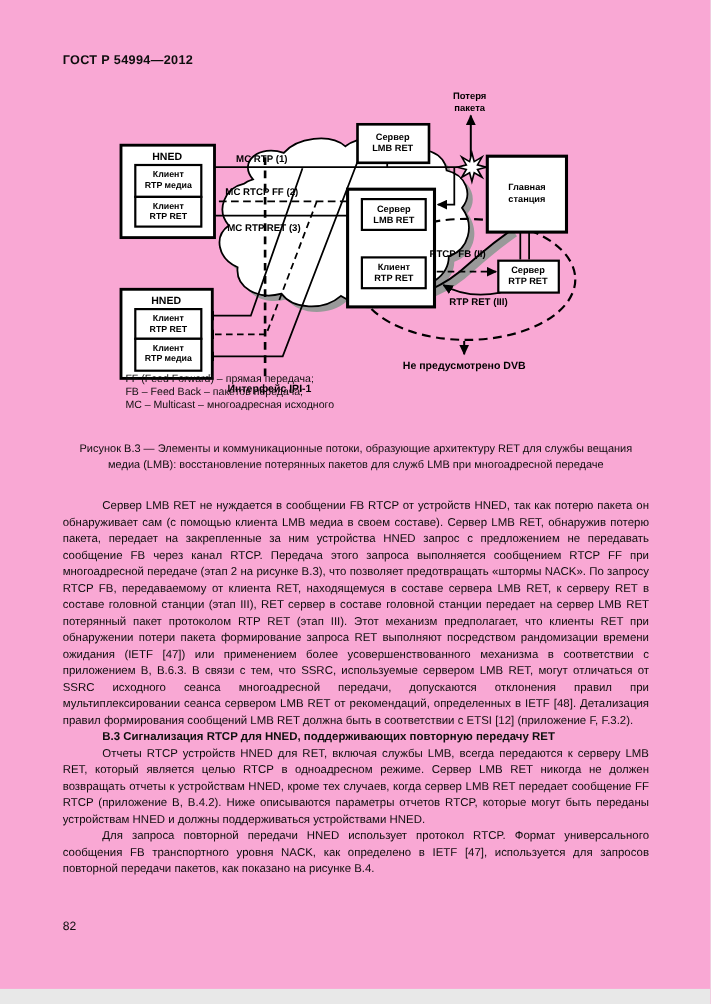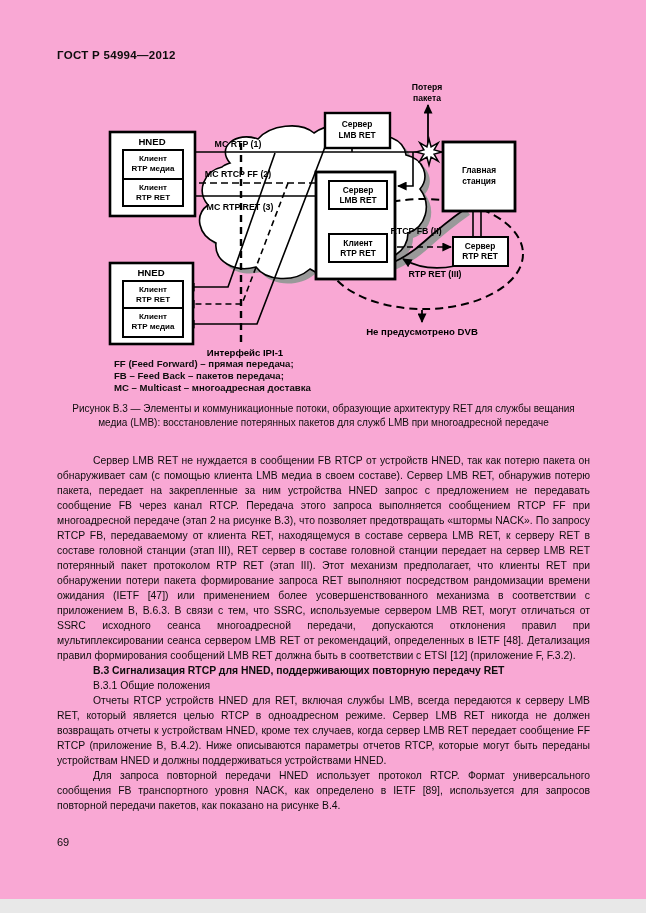--- a/index.html
+++ b/index.html
@@ -7,21 +7,21 @@
         font-family:"Liberation Sans",sans-serif;color:#0d0d0d;overflow:hidden;}
   .doc-header{position:absolute;left:57px;top:49px;font-size:11.5px;font-weight:700;letter-spacing:.3px;}
   .diagram{position:absolute;left:80px;top:73px;width:460px;height:330px;}
   svg text{font-family:"Liberation Sans",sans-serif;font-weight:700;fill:#000;}
   .bt{font-size:8px;}      
   .bt2{font-size:8.4px;}   
   .ht{font-size:9.6px;}    
   .fl{font-size:8.8px;}    
   .big{font-size:9.6px;}   
   .loss{font-size:8.6px;}
-  .legend{position:absolute;left:114px;top:358px;font-size:9.6px;font-weight:700;line-height:12.2px;}
+  .legend{position:absolute;left:114px;top:339px;font-size:9.6px;font-weight:400;line-height:12.2px;}
   .caption{position:absolute;left:57px;top:402px;width:533px;text-align:center;
            font-size:10px;line-height:13.6px;}
   .body-text{position:absolute;left:57px;top:453px;width:533px;font-size:10.4px;
              line-height:15px;text-align:justify;}
   .body-text p{margin:0;text-indent:36px;}
   .body-text .hd{font-weight:700;}
   .page-number{position:absolute;left:57px;top:836px;font-size:11px;}
 </style>
 </head>
 <body>
@@ -136,28 +136,27 @@
     <text class="fl" x="336" y="161" text-anchor="middle">RTCP FB (II)</text>
     <text class="fl" x="355" y="204" text-anchor="middle">RTP RET (III)</text>
     <text class="big" x="165" y="283" text-anchor="middle">Интерфейс IPI-1</text>
     <text class="big" x="342" y="262" text-anchor="middle">Не предусмотрено DVB</text>
   </svg>
   </div>
 
   <div class="legend">
     <div>FF (Feed Forward) – прямая передача;</div>
     <div>FB – Feed Back – пакетов передача;</div>
-    <div>MC – Multicast – многоадресная доставка</div>
+    <div>MC – Multicast – многоадресная исходного</div>
   </div>
 
   <div class="caption">Рисунок В.3 — Элементы и коммуникационные потоки, образующие архитектуру RET для службы вещания медиа (LMB): восстановление потерянных пакетов для служб LMB при многоадресной передаче</div>
 
   <div class="body-text">
     <p>Сервер LMB RET не нуждается в сообщении FB RTCP от устройств HNED, так как потерю пакета он обнаруживает сам (с помощью клиента LMB медиа в своем составе). Сервер LMB RET, обнаружив потерю пакета, передает на закрепленные за ним устройства HNED запрос с предложением не передавать сообщение FB через канал RTCP. Передача этого запроса выполняется сообщением RTCP FF при многоадресной передаче (этап 2 на рисунке В.3), что позволяет предотвращать «штормы NACK». По запросу RTCP FB, передаваемому от клиента RET, находящемуся в составе сервера LMB RET, к серверу RET в составе головной станции (этап III), RET сервер в составе головной станции передает на сервер LMB RET потерянный пакет протоколом RTP RET (этап III). Этот механизм предполагает, что клиенты RET при обнаружении потери пакета формирование запроса RET выполняют посредством рандомизации времени ожидания (IETF [47]) или применением более усовершенствованного механизма в соответствии с приложением В, В.6.3. В связи с тем, что SSRC, используемые сервером LMB RET, могут отличаться от SSRC исходного сеанса многоадресной передачи, допускаются отклонения правил при мультиплексировании сеанса сервером LMB RET от рекомендаций, определенных в IETF [48]. Детализация правил формирования сообщений LMB RET должна быть в соответствии с ETSI [12] (приложение F, F.3.2).</p>
     <p class="hd">В.3 Сигнализация RTCP для HNED, поддерживающих повторную передачу RET</p>
-    <p>В.3.1 Общие положения</p>
     <p>Отчеты RTCP устройств HNED для RET, включая службы LMB, всегда передаются к серверу LMB RET, который является целью RTCP в одноадресном режиме. Сервер LMB RET никогда не должен возвращать отчеты к устройствам HNED, кроме тех случаев, когда сервер LMB RET передает сообщение FF RTCP (приложение В, В.4.2). Ниже описываются параметры отчетов RTCP, которые могут быть переданы устройствам HNED и должны поддерживаться устройствами HNED.</p>
-    <p>Для запроса повторной передачи HNED использует протокол RTCP. Формат универсального сообщения FB транспортного уровня NACK, как определено в IETF [89], используется для запросов повторной передачи пакетов, как показано на рисунке В.4.</p>
+    <p>Для запроса повторной передачи HNED использует протокол RTCP. Формат универсального сообщения FB транспортного уровня NACK, как определено в IETF [47], используется для запросов повторной передачи пакетов, как показано на рисунке В.4.</p>
   </div>
 
-  <div class="page-number">69</div>
+  <div class="page-number">82</div>
 
 </div>
 
 </body></html>

